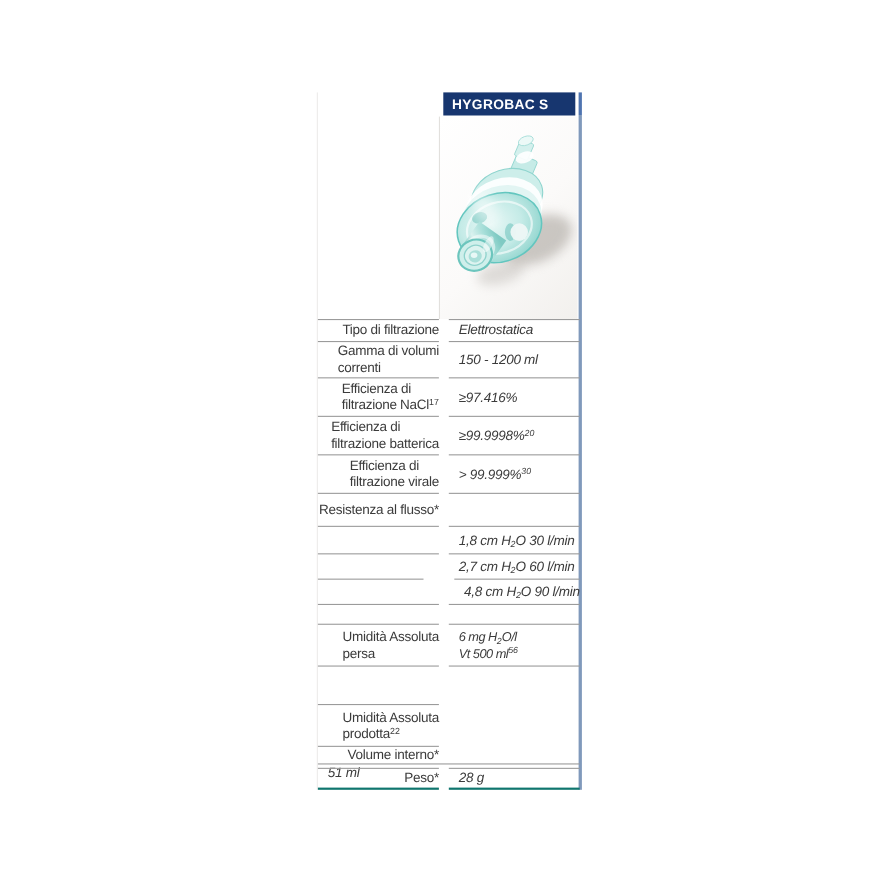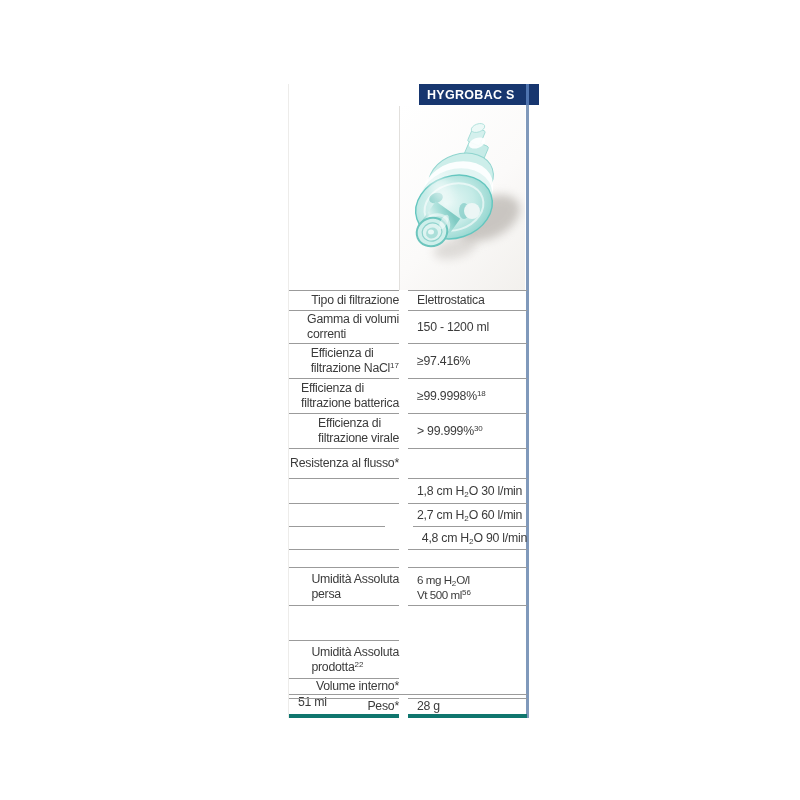--- a/index.html
+++ b/index.html
@@ -8,21 +8,21 @@
     font-family:"Liberation Sans","DejaVu Sans",sans-serif;
     -webkit-font-smoothing:antialiased;
   }
   .page{position:absolute;inset:0;background:#ffffff;}
 
   
   .left-rule{position:absolute;left:288px;top:84px;width:1px;height:634px;background:#edecea;}
 
   
   .header-bar{
-    position:absolute;left:419px;top:84px;width:120px;height:21px;
+    position:absolute;left:403px;top:84px;width:120px;height:21px;
     background:#17366f;color:#ffffff;display:flex;align-items:center;
     font-size:12.5px;font-weight:bold;letter-spacing:0.3px;padding-left:8px;box-sizing:border-box;
   }
 
   
   .accent-vline{
     position:absolute;left:526px;top:84px;width:3px;height:634px;
     background:linear-gradient(to bottom,#4f74b0 0px,#4f74b0 21px,#8099bb 21px,#8099bb 100%);
   }
 
@@ -32,22 +32,22 @@
     border-left:1px solid #e2e0dd;box-sizing:border-box;
     background:linear-gradient(135deg,#ffffff 0%,#fbfaf9 55%,#f2f0ed 100%);
   }
   .image-area svg{display:block;}
 
   
   .spec-table{position:absolute;left:289px;top:290px;width:238px;color:#3b3b3b;}
   .spec-row{display:flex;}
   .cell{border-top:1px solid #9b9b9b;box-sizing:border-box;display:flex;align-items:center;}
   .cell.label{width:110px;margin-right:9px;padding-left:6px;justify-content:flex-end;}
-  .cell.value{flex:1;padding-left:9px;}
-  .spec-row:last-child .cell{border-bottom:4px solid #0f766e;}
+  .cell.value{flex:1;padding-left:9px;font-style:italic;}
+  .spec-row:last-child .cell{border-bottom:2px solid #0f766e;}
   .txt{font-size:12.3px;line-height:15px;white-space:nowrap;letter-spacing:-0.25px;}
   .txt.tight{font-size:11.6px;letter-spacing:-0.45px;}
   .txt sup{font-size:8px;line-height:0;position:relative;top:-4px;vertical-align:baseline;letter-spacing:0;}
   .txt sub{font-size:8px;line-height:0;position:relative;top:2.5px;vertical-align:baseline;letter-spacing:0;}
 </style>
 </head>
 <body>
 
 <div class="page">
 
@@ -136,21 +136,21 @@
         </div>
         <div class="cell value">
           <div class="txt"><span>≥97.416%</span></div>
         </div>
       </div>
       <div class="spec-row" style="height: 35px;">
         <div class="cell label">
           <div class="txt"><span>Efficienza di</span><br><span>filtrazione batterica</span></div>
         </div>
         <div class="cell value">
-          <div class="txt"><span>≥99.9998%</span><sup>18</sup></div>
+          <div class="txt"><span>≥99.9998%</span><sup>20</sup></div>
         </div>
       </div>
       <div class="spec-row" style="height: 35px;">
         <div class="cell label">
           <div class="txt"><span>Efficienza di</span><br><span>filtrazione virale</span></div>
         </div>
         <div class="cell value">
           <div class="txt"><span>&gt; 99.999%</span><sup>30</sup></div>
         </div>
       </div>

